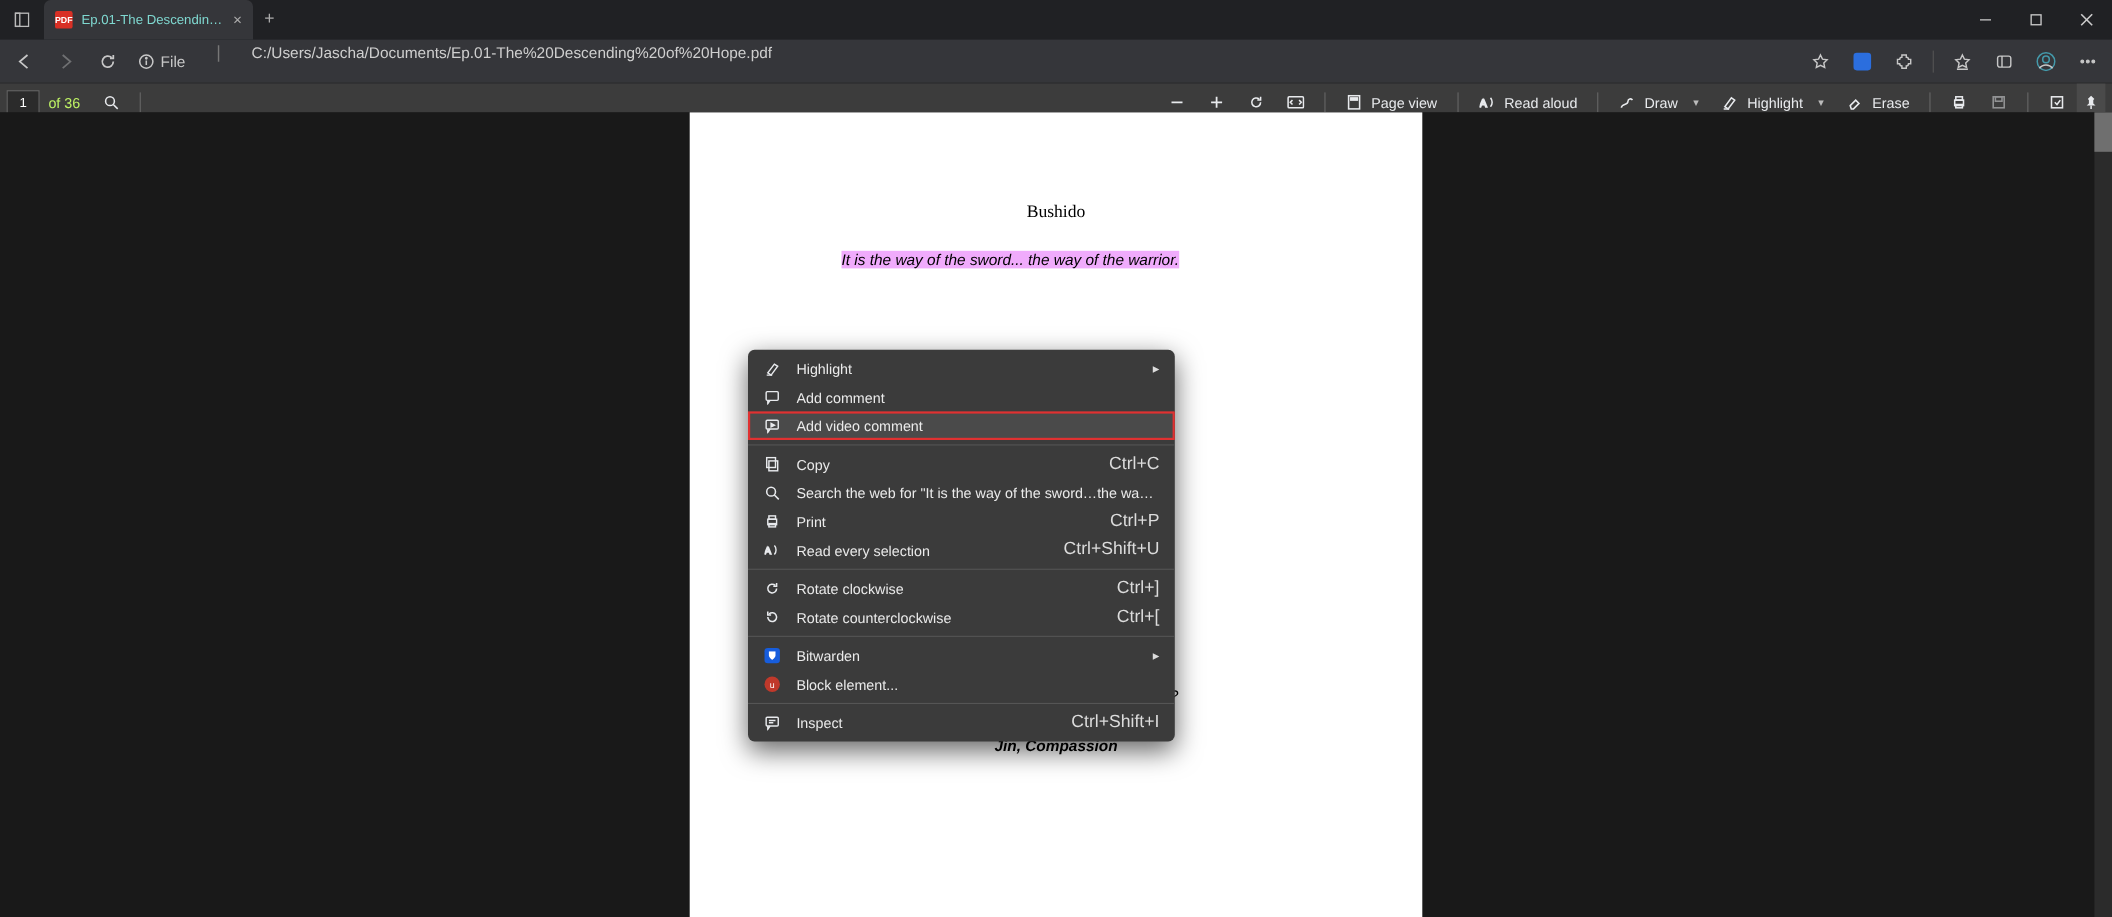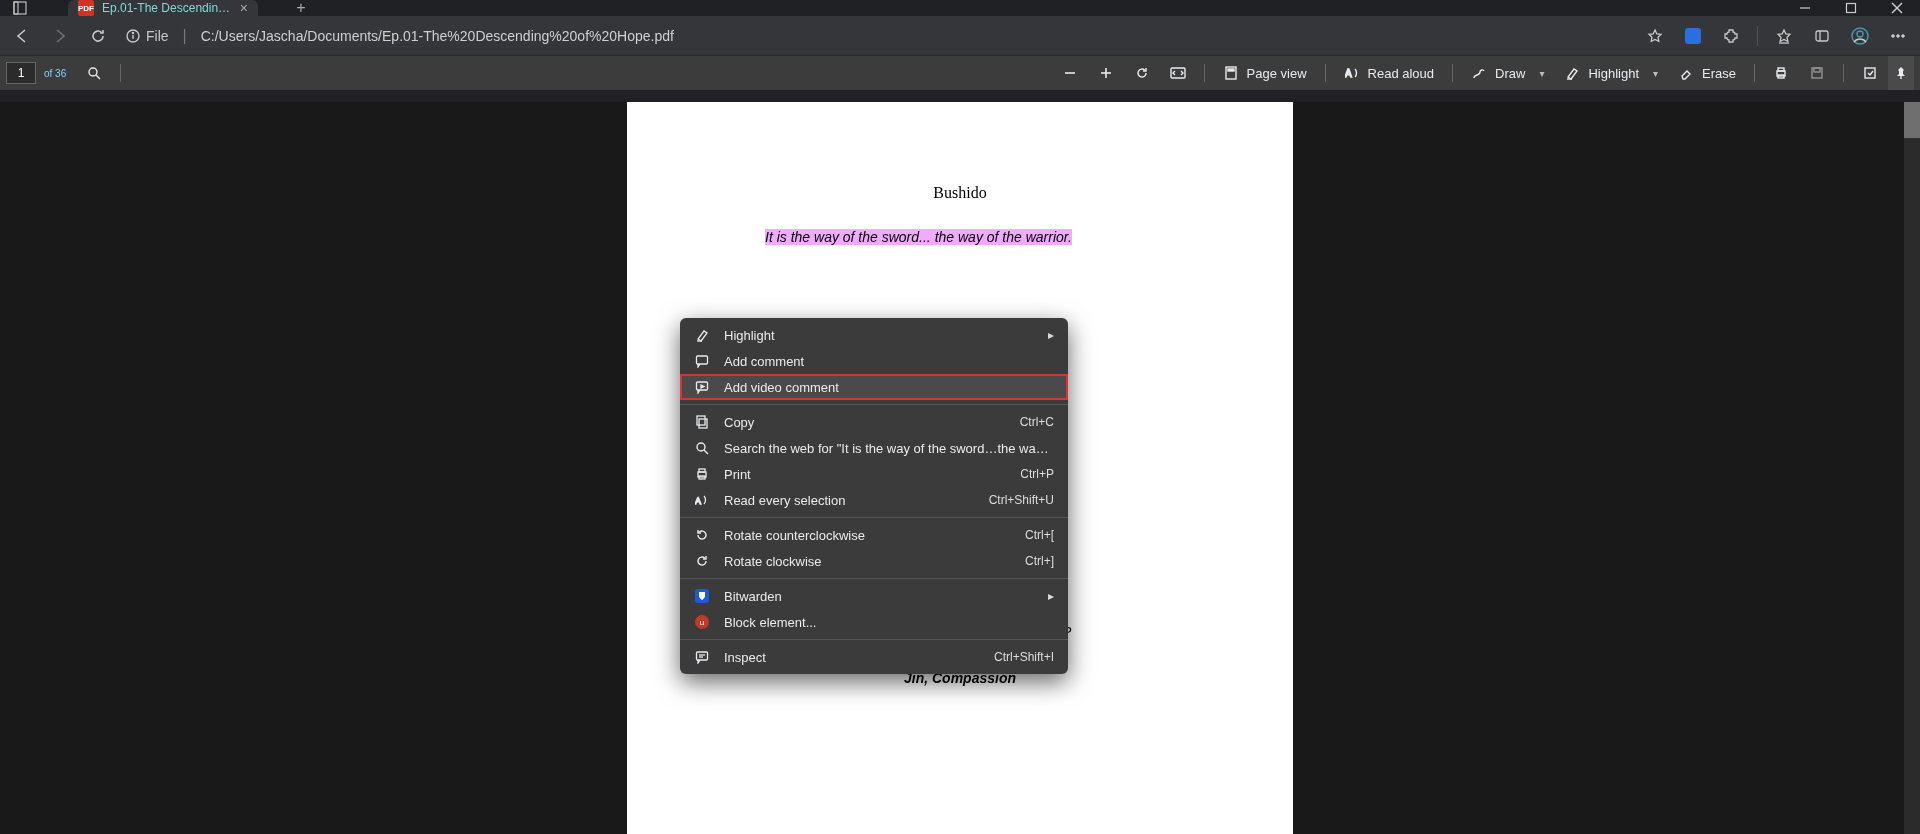--- a/index.html
+++ b/index.html
@@ -1,47 +1,47 @@
 <!DOCTYPE html>
 <html><head>
 <meta charset="utf-8">
 <style>
   * { margin: 0; padding: 0; box-sizing: border-box; font-family: "Segoe UI", Arial, sans-serif; }
   html, body { width: 1920px; height: 834px; overflow: hidden; background: #202124; color: #e8eaed; }
 
   
-  .titlebar { height: 16px; background: #202124; display: flex; align-items: stretch; gap: 28px; }
+  .titlebar { height: 36px; background: #202124; display: flex; align-items: stretch; }
   .titlebar .app-icon { width: 40px; display: flex; align-items: center; justify-content: center; }
   .tab { display: flex; align-items: center; gap: 8px; padding: 0 10px; background: #35363a; border-radius: 6px 6px 0 0; font-size: 12px; color: #c9e9e7; max-width: 190px; }
   .tab .pdf-badge { width: 16px; height: 16px; background: #d93025; border-radius: 2px; display:flex; align-items:center; justify-content:center; font-size:8px; color:#fff; font-weight:bold; }
   .tab .tab-title { white-space: nowrap; overflow: hidden; text-overflow: ellipsis; flex: 1; color:#7fd8d0;}
   .tab .tab-close { color:#aaa; font-size:14px; cursor:pointer; }
   .newtab { width: 30px; display:flex; align-items:center; justify-content:center; color:#aaa; font-size:16px;}
   .win-controls { margin-left: auto; display: flex; }
   .win-controls div { width: 46px; display:flex; align-items:center; justify-content:center; color:#ccc; font-size:12px;}
   .win-controls svg { stroke:#ccc; }
 
   
   .navbar { height: 40px; background: #35363a; display: flex; align-items: center; padding: 0 4px; gap: 2px; border-bottom:1px solid #2b2b2b;}
   .navbtn { width: 36px; height: 32px; display:flex; align-items:center; justify-content:center; color:#9aa0a6; border-radius:4px; }
   .navbtn svg { stroke:#c7c7c7; }
-  .addr { flex: 1; display:flex; align-items:center; gap:14px; padding:0 8px; height:32px; border-radius:16px; }
+  .addr { flex: 1; display:flex; gap:28px; padding:0 8px; height:32px; border-radius:16px; }
   .addr .info { display:flex; align-items:center; gap:6px; color:#c7c7c7; font-size:14px; }
   .addr .sep { color:#777; }
   .addr-url { color:#cfcfcf; font-size:14px; }
   .right-icons { display:flex; align-items:center; gap:2px; }
   .right-icons .navbtn { color:#c7c7c7; }
   .vsep { width:1px; height:20px; background:#555; margin:0 6px; }
   .ext-icon { width:16px; height:16px; background:#2b6ede; border-radius:3px; }
   .profile-icon circle { stroke:#49a; }
 
   
   .pdftoolbar { height: 34px; background: #3c3c3c; display:flex; align-items:center; padding:0 6px; color:#e8eaed; font-size:13px; position:relative;}
   .pg-input { width:30px; height:22px; background:#2b2b2b; border:1px solid #666; color:#fff; text-align:center; font-size:12px; }
-  .pg-label { margin:0 10px 0 8px; color:#7dd3fc; font-size:10px;}
+  .pg-label { margin:0 10px 0 8px; color:#bef264; font-size:13px;}
   .tb-btn { display:flex; align-items:center; gap:8px; padding:0 10px; height:28px; color:#e8eaed; }
   .tb-icon { width:16px; height:16px; display:flex; align-items:center; justify-content:center; }
   .tb-spacer { flex:1; }
   .tb-sep { width:1px; height:18px; background:#666; margin:0 8px; }
   .chev { font-size:10px; color:#bbb; margin-left:6px;}
   .pin { width:26px; height:34px; display:flex; align-items:center; justify-content:center; background:#4a4a4a; }
 
   
   .viewer { position:absolute; top:102px; bottom:0; left:0; right:0; background:#191919; overflow:hidden; }
   .page { position:absolute; left:50%; transform:translateX(-50%); top:0; width:666px; background:#fff; color:#000; padding:82px 70px 40px; font-family:"Times New Roman", serif; min-height:900px;}
@@ -53,21 +53,21 @@
   .sel-wrap{ text-align:center; margin-left:68px; text-align:left;}
 
   
   .ctxmenu { position:absolute; left:680px; top:216px; width:388px; background:#3b3b3b; border-radius:6px; box-shadow:0 8px 24px rgba(0,0,0,.6); padding:4px 0; font-size:13px; color:#eaeaea; z-index:50;}
   .ctx-item { display:flex; align-items:center; height:26px; padding:0 14px; gap:14px; position:relative;}
   .ctx-item.highlighted { background:#4a4a4a;justify-content:flex-end; }
   .ctx-item.highlighted::after{ content:""; position:absolute; inset:0; border:2px solid #e03131; pointer-events:none;}
   .ctx-item.disabled { color:#8a8a8a; }
   .ctx-icon { width:16px; height:16px; display:flex; align-items:center; justify-content:center; flex-shrink:0; }
   .ctx-label { flex:1; white-space:nowrap; overflow:hidden; text-overflow:ellipsis;}
-  .ctx-shortcut { color:#dcdcdc; font-size:12px;}
+  .ctx-shortcut { color:#dcdcdc; font-size:16px;}
   .ctx-sub { color:#dcdcdc; font-size:12px;}
   .ctx-sep { height:1px; background:#555; margin:4px 0;}
   .bw-icon { width:14px; height:14px; background:#175ddc; border-radius:3px; display:flex; align-items:center; justify-content:center;}
   .ub-icon { width:14px; height:14px; background:#c0392b; border-radius:7px; display:flex; align-items:center; justify-content:center; font-size:8px; color:#fff;}
 
   .sb { position:absolute; right:0; top:0; width:16px; height:100%; background:#2b2b2b;}
   .sb-thumb{ position:absolute; top:0; right:0; width:16px; height:36px; background:#6f6f6f;}
 
   svg { display:block; }
 </style>
@@ -393,36 +393,36 @@
             <path d="M9 3c2 2 2 6 0 8"></path>
           </svg>
         </div>
         <div class="ctx-label">Read every selection</div>
         <div class="ctx-shortcut">Ctrl+Shift+U</div>
       </div>
       <div class="ctx-sep"></div>
       <div class="ctx-item">
         <div class="ctx-icon">
           <svg width="14" height="14" fill="none" stroke="#e8eaed" stroke-width="1.4">
+            <path d="M11 7a4 4 0 1 1-1.2-2.8"></path>
+            <path d="M11 2v3h-3"></path>
+          </svg>
+        </div>
+        <div class="ctx-label">Rotate clockwise</div>
+        <div class="ctx-shortcut">Ctrl+]</div>
+      </div>
+      <div class="ctx-item">
+        <div class="ctx-icon">
+          <svg width="14" height="14" fill="none" stroke="#e8eaed" stroke-width="1.4">
             <path d="M3 7a4 4 0 1 0 1.2-2.8"></path>
             <path d="M3 2v3h3"></path>
           </svg>
         </div>
         <div class="ctx-label">Rotate counterclockwise</div>
         <div class="ctx-shortcut">Ctrl+[</div>
-      </div>
-      <div class="ctx-item">
-        <div class="ctx-icon">
-          <svg width="14" height="14" fill="none" stroke="#e8eaed" stroke-width="1.4">
-            <path d="M11 7a4 4 0 1 1-1.2-2.8"></path>
-            <path d="M11 2v3h-3"></path>
-          </svg>
-        </div>
-        <div class="ctx-label">Rotate clockwise</div>
-        <div class="ctx-shortcut">Ctrl+]</div>
       </div>
       <div class="ctx-sep"></div>
       <div class="ctx-item">
         <div class="ctx-icon">
           <div class="bw-icon">
             <svg width="8" height="8" fill="#fff">
               <path d="M1 0h6v4c0 2-3 4-3 4S1 6 1 4z"></path>
             </svg>
           </div>
         </div>

